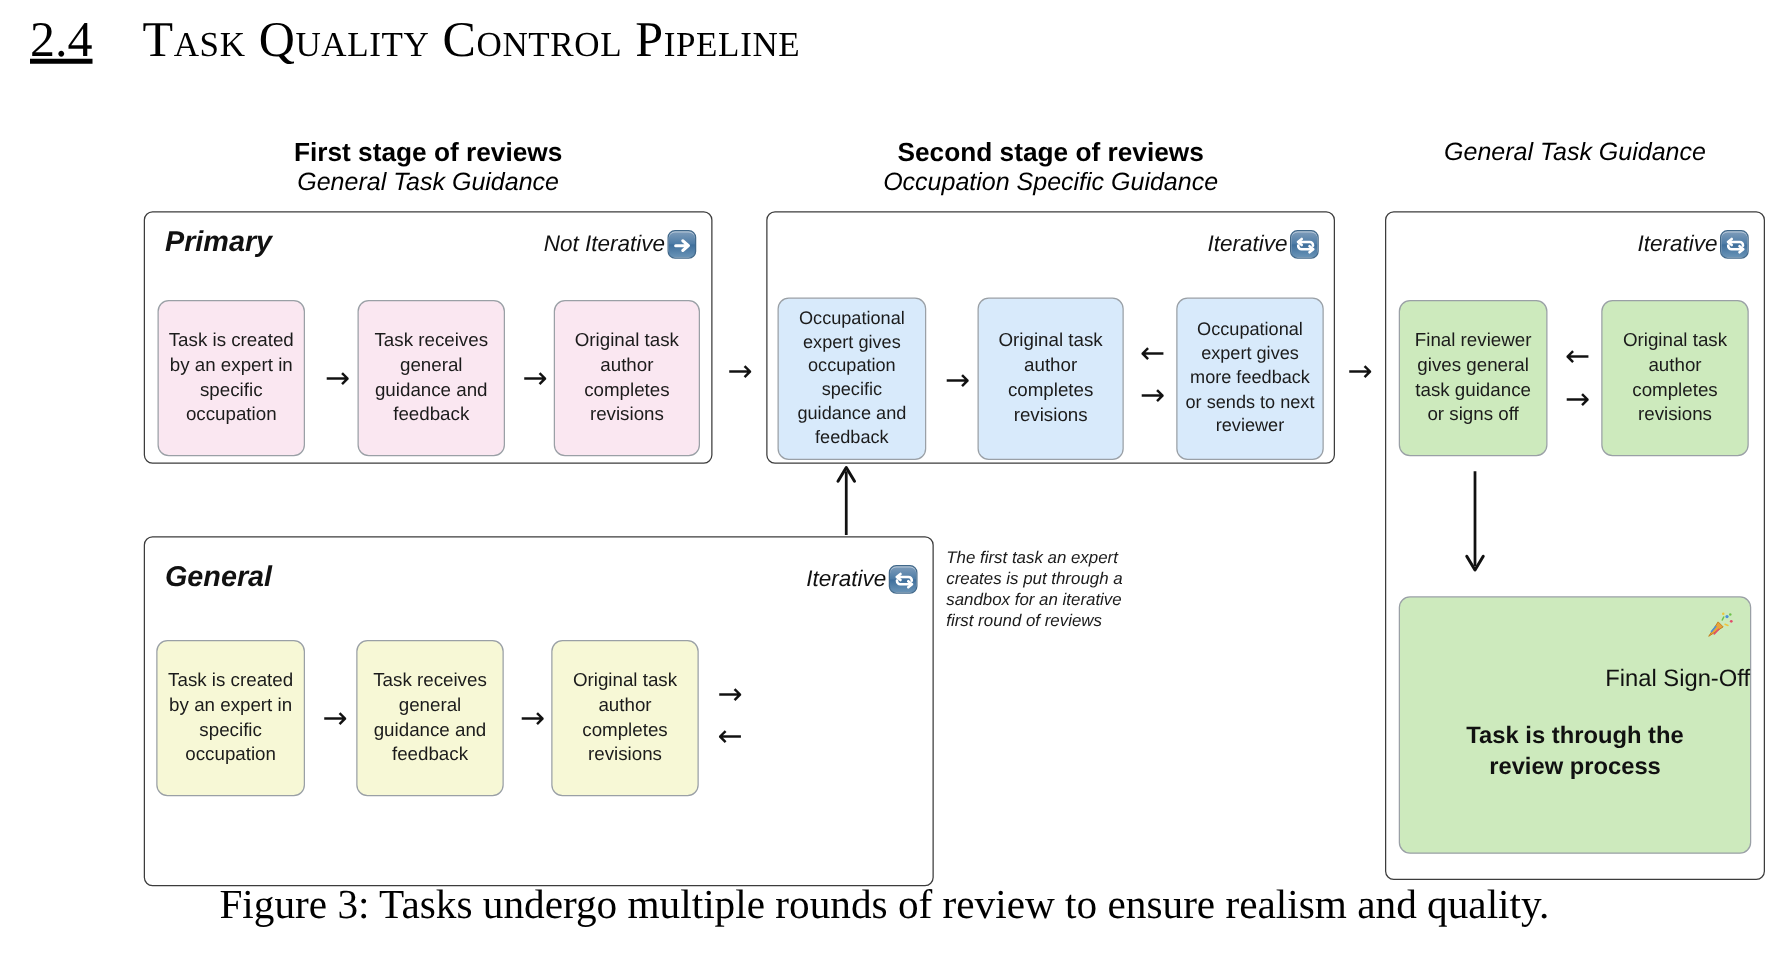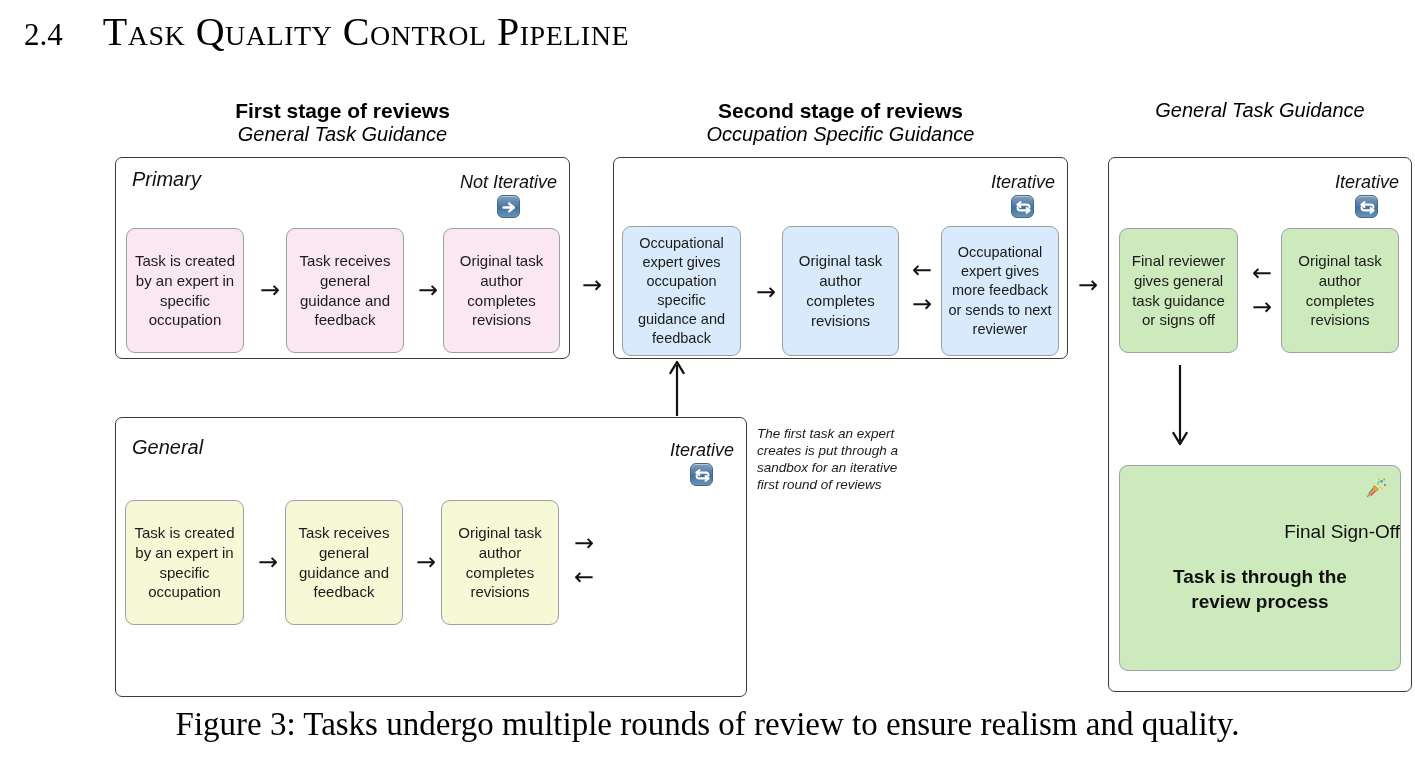--- a/index.html
+++ b/index.html
@@ -19,33 +19,33 @@
   
   #section-heading {
     position: absolute;
     left: 24px;
     top: 8px;
     font-family: "Liberation Serif", serif;
     font-size: 40px;
     color: #000;
     white-space: nowrap;
   }
-  #section-number { font-size: 31px; }
+  #section-number { font-size: 40px; text-decoration: underline; }
   #section-title {
     margin-left: 40px;
     font-variant: small-caps;
     letter-spacing: 0.5px;
     font-family: Liberation Serif, serif;
   }
 
   
   #figure {
     position: absolute;
     left: 0;
-    top: 88px;
+    top: 100px;
     width: 1243px;
     height: 560px;
   }
 
   
   .stage-header {
     position: absolute;
     text-align: center;
     line-height: 1.16;
   }
@@ -67,34 +67,34 @@
     position: absolute;
     border: 1.6px solid #3c3c3c;
     border-radius: 7px;
     background: #ffffff;
     box-sizing: border-box;
   }
   .panel-label {
     position: absolute;
     left: 16px;
     top: 10px;
-    font-size: 20px;
+    font-size: 23px;
     font-style: italic;
     color: #111;
     white-space: nowrap;
+    font-weight: bold;
   }
   .panel-mode {
     position: absolute;
     right: 12px;
     top: 14px;
     display: flex;
     align-items: center;
     gap: 2px;
     white-space: nowrap;
-    flex-direction: column;
   }
   .panel-mode .mode-text {
     font-size: 18px;
     font-style: italic;
     color: #111;
   }
 
   
   .badge {
     width: 23px;

